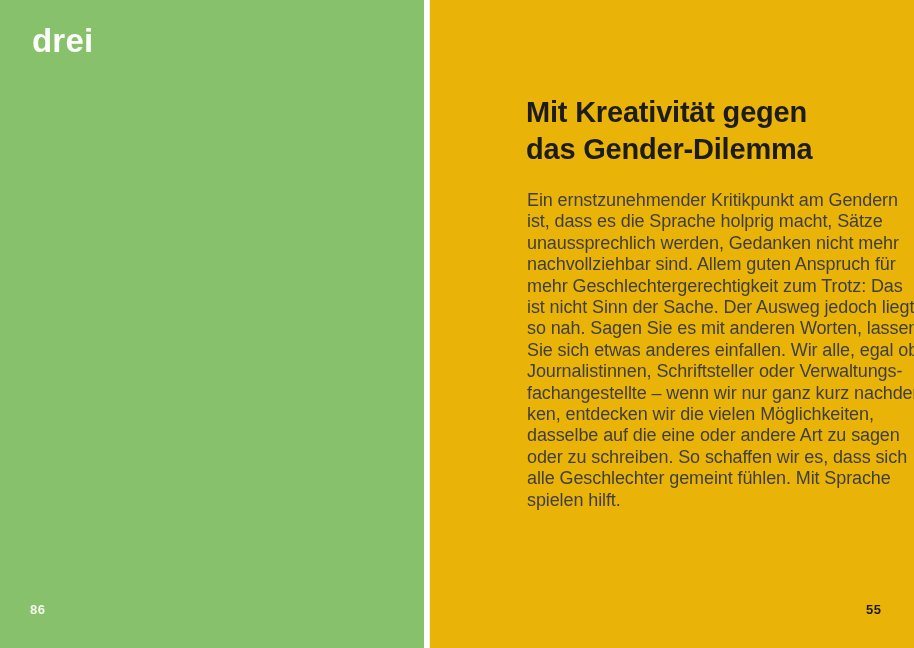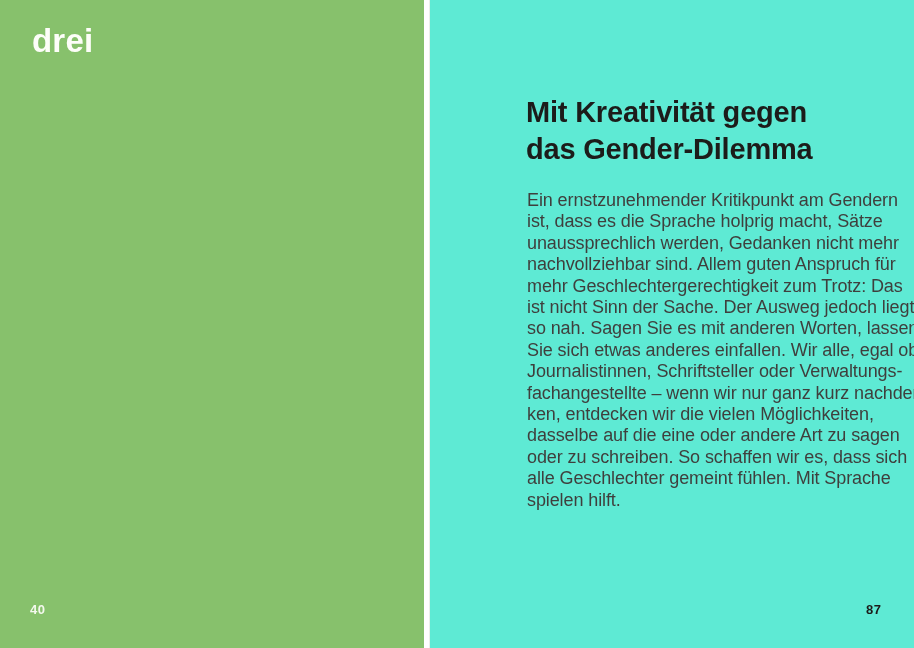--- a/index.html
+++ b/index.html
@@ -54,21 +54,21 @@
     height: 648px;
     background: #eceee9;
   }
   
   .page-right {
     position: absolute;
     left: 430px;
     top: 0;
     width: 484px;
     height: 648px;
-    background: #5eead4;
+    background: #eab308;
   }
   .heading {
     position: absolute;
     left: 96px; 
     top: 94px;
     font-size: 29px;
     line-height: 37px;
     font-weight: bold;
     letter-spacing: -0.2px;
     color: #1c1c1a;
@@ -91,21 +91,21 @@
     color: #1c1c1a;
   }
 </style>
 </head>
 <body>
 
 <div class="spread">
 
   <div class="page-left">
     <div class="chapter-label">drei</div>
-    <div class="page-num page-num-left">40</div>
+    <div class="page-num page-num-left">86</div>
   </div>
 
   <div class="spine-line"></div>
 
   <div class="page-right">
     <div class="heading">Mit Kreativität gegen
 das Gender-Dilemma</div>
     <div class="body-text">Ein ernstzunehmender Kritikpunkt am Gendern
 ist, dass es die Sprache holprig macht, Sätze
 unaussprechlich werden, Gedanken nicht mehr
@@ -114,16 +114,16 @@
 ist nicht Sinn der Sache. Der Ausweg jedoch liegt
 so nah. Sagen Sie es mit anderen Worten, lassen
 Sie sich etwas anderes einfallen. Wir alle, egal ob
 Journalistinnen, Schriftsteller oder Verwaltungs-
 fachangestellte – wenn wir nur ganz kurz nachden-
 ken, entdecken wir die vielen Möglichkeiten,
 dasselbe auf die eine oder andere Art zu sagen
 oder zu schreiben. So schaffen wir es, dass sich
 alle Geschlechter gemeint fühlen. Mit Sprache
 spielen hilft.</div>
-    <div class="page-num page-num-right">87</div>
+    <div class="page-num page-num-right">55</div>
   </div>
 
 </div>
 
 </body></html>

